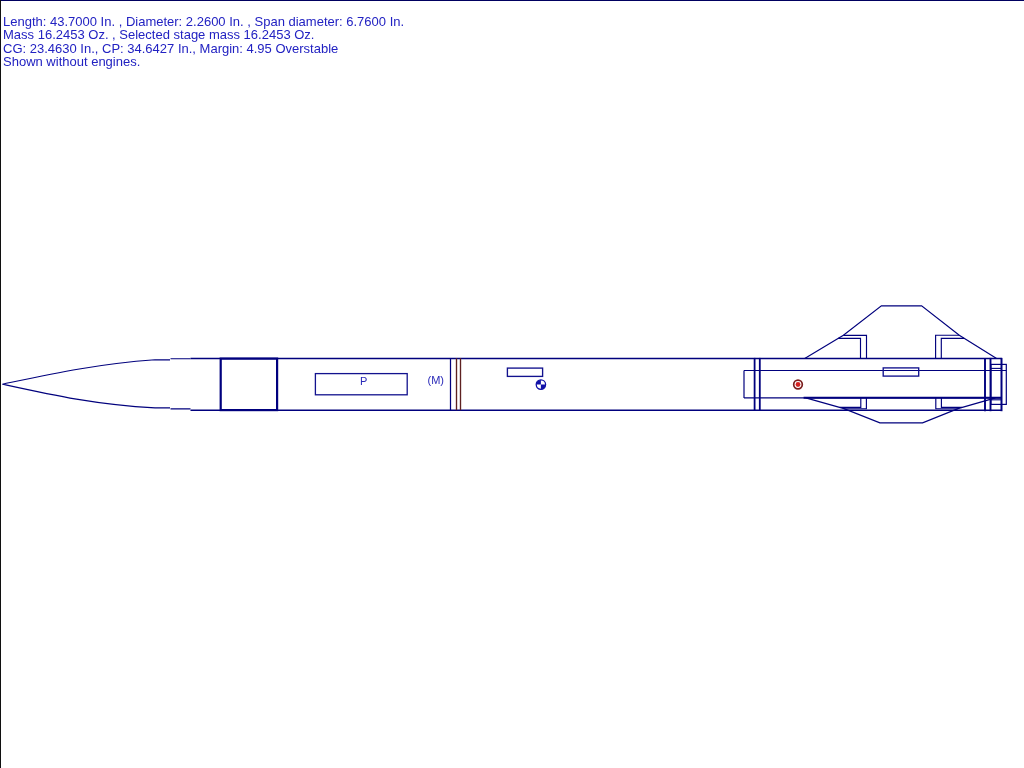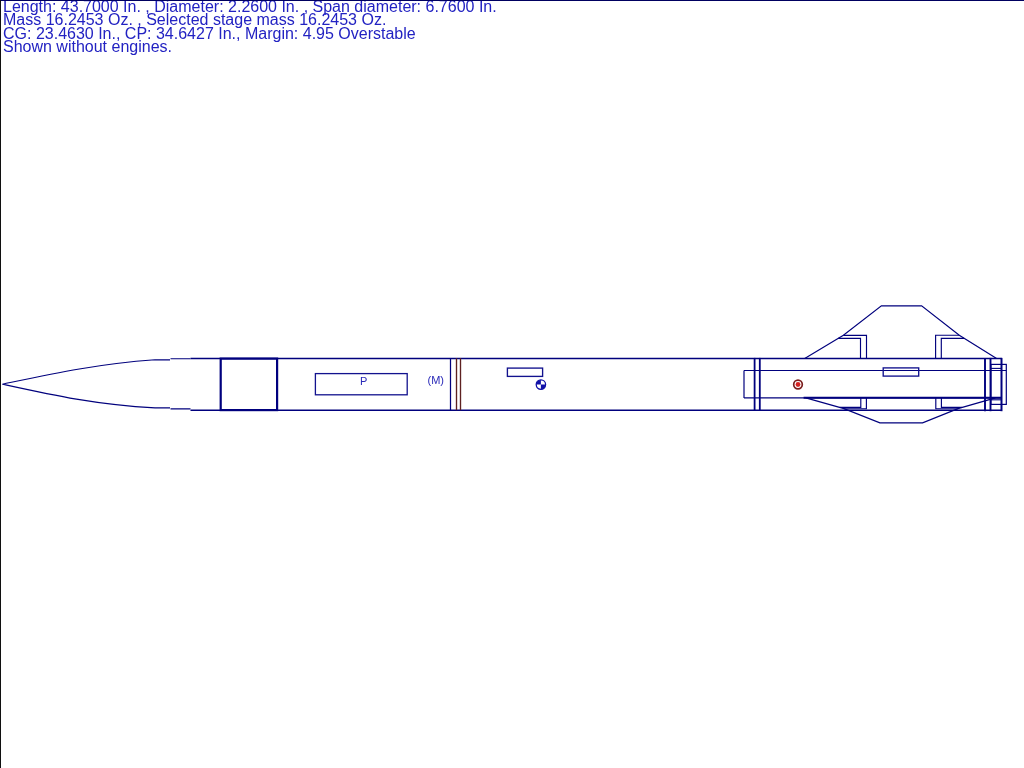--- a/index.html
+++ b/index.html
@@ -1,16 +1,16 @@
 <!DOCTYPE html>
 <html><head>
 <meta charset="utf-8">
 <style>
 html,body{margin:0;padding:0;background:#ffffff;width:1024px;height:768px;overflow:hidden}
-#info{position:absolute;left:3px;top:0;font-family:"Liberation Sans",sans-serif;font-size:16px;line-height:13.4px;color:#2222c2;white-space:pre}
+#info{position:absolute;left:3px;top:15px;font-family:"Liberation Sans",sans-serif;font-size:13px;line-height:13.4px;color:#2222c2;white-space:pre}
 svg{position:absolute;left:0;top:0}
 </style>
 </head>
 <body>
 
 <div id="info">Length: 43.7000 In. , Diameter: 2.2600 In. , Span diameter: 6.7600 In.
 Mass 16.2453 Oz. , Selected stage mass 16.2453 Oz.
 CG: 23.4630 In., CP: 34.6427 In., Margin: 4.95 Overstable
 Shown without engines.</div>
 <svg width="1024" height="768" viewBox="0 0 1024 768">

